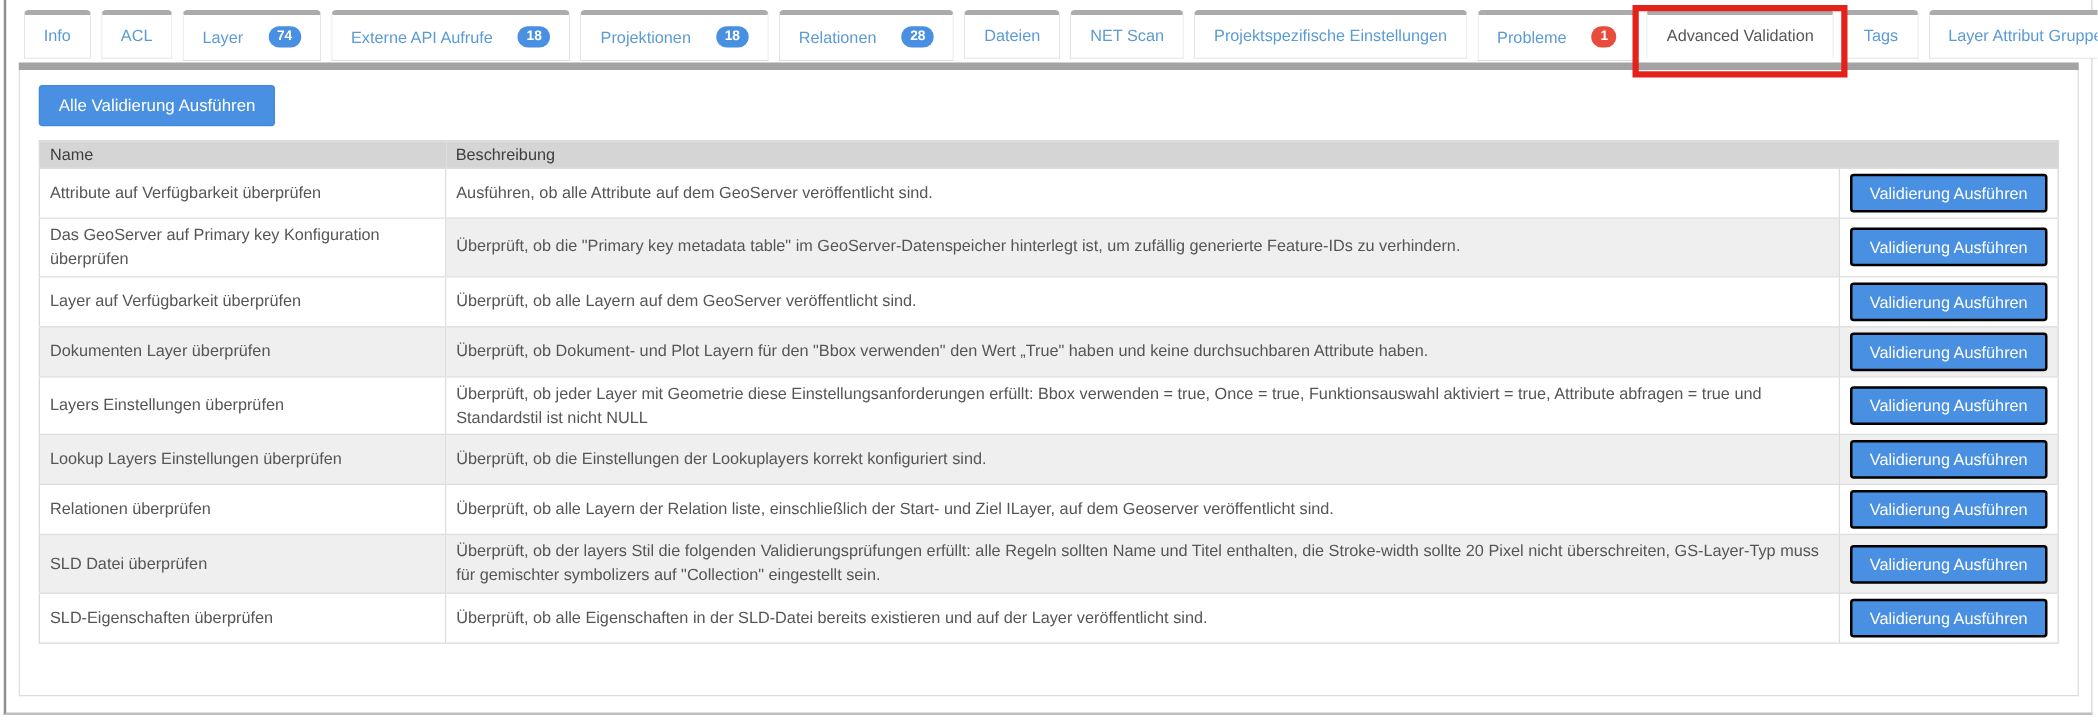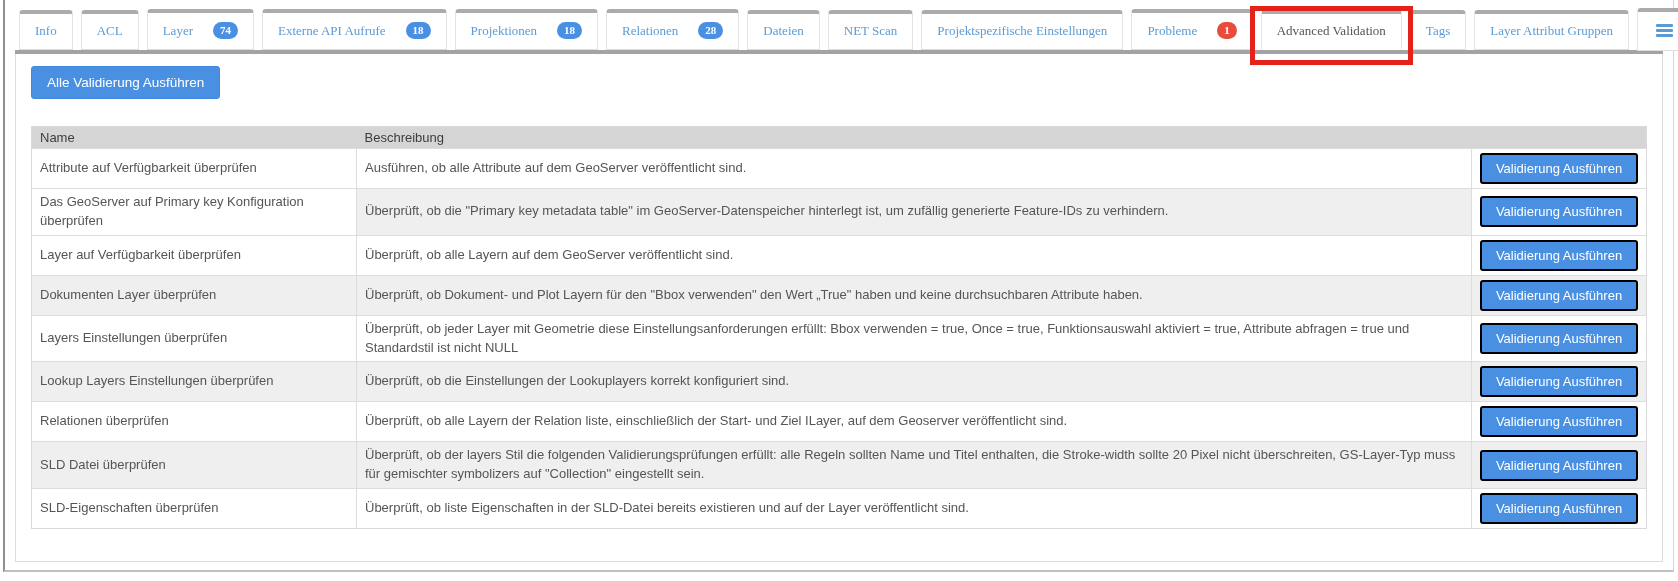--- a/index.html
+++ b/index.html
@@ -15,25 +15,24 @@
     width: 1671px;
     height: 572px;
     background: #fff;
     border-left: 2px solid #8f8f8f;
     border-right: 1px solid #d6d6d6;
     border-bottom: 2px solid #bfbfbf;
   }
   
   .tabbar {
     display: flex;
-    align-items: center;
+    align-items: flex-start;
     margin: 0 10px;
     padding: 8px 4px 0 4px;
-    border-bottom: 4px solid #a3a3a3;
-    font-family: Liberation Serif, serif;
+    border-bottom: 6px solid #a3a3a3;
   }
   .tab {
     position: relative;
     margin-right: 8px;
     margin-bottom: -1px;
     padding: 9px 15px 10px 15px;
     font-size: 13px;
     color: #5b9bd5;
     background: #fff;
     border: 1px solid #e3e3e3;
@@ -95,21 +94,21 @@
     border: 1px solid #4189dd;
     color: #fff;
     font-size: 13.5px;
     font-family: "Liberation Sans", sans-serif;
     padding: 8px 15px;
     border-radius: 3px;
     cursor: pointer;
   }
   
   table.vtable {
-    margin-top: 27px;
+    margin-top: 11px;
     width: 100%;
     border-collapse: collapse;
     border: 1px solid #d9d9d9;
     font-size: 13px;
     color: #555;
   }
   .vtable thead th {
     background: #d5d5d5;
     color: #3d3d3d;
     font-weight: normal;
@@ -268,21 +267,21 @@
         </tr>
         <tr>
           <td class="name-cell shade">SLD Datei überprüfen</td>
           <td class="desc-cell shade">Überprüft, ob der layers Stil die folgenden Validierungsprüfungen erfüllt: alle Regeln sollten Name und Titel enthalten, die Stroke-width sollte 20 Pixel nicht überschreiten, GS-Layer-Typ muss für gemischter symbolizers auf "Collection" eingestellt sein.</td>
           <td class="action-cell shade">
             <button class="run-btn">Validierung Ausführen</button>
           </td>
         </tr>
         <tr>
           <td class="name-cell">SLD-Eigenschaften überprüfen</td>
-          <td class="desc-cell">Überprüft, ob liste Eigenschaften in der SLD-Datei bereits existieren und auf der Layer veröffentlicht sind.</td>
+          <td class="desc-cell">Überprüft, ob alle Eigenschaften in der SLD-Datei bereits existieren und auf der Layer veröffentlicht sind.</td>
           <td class="action-cell">
             <button class="run-btn">Validierung Ausführen</button>
           </td>
         </tr>
       </tbody>
     </table>
 
   </div>
 </div>
 

